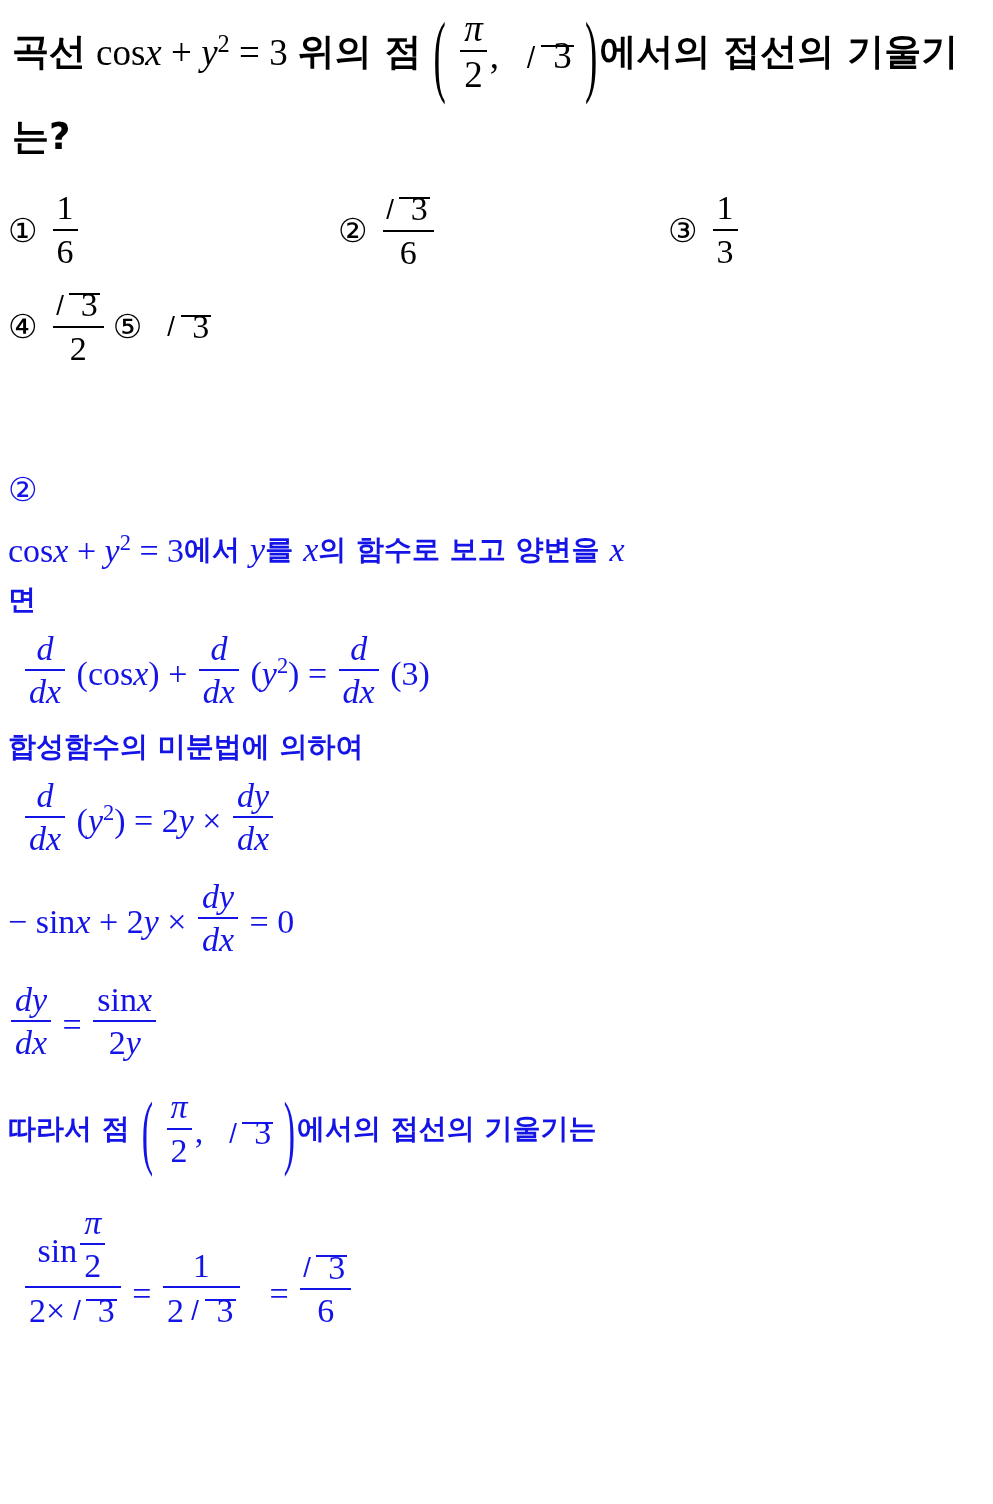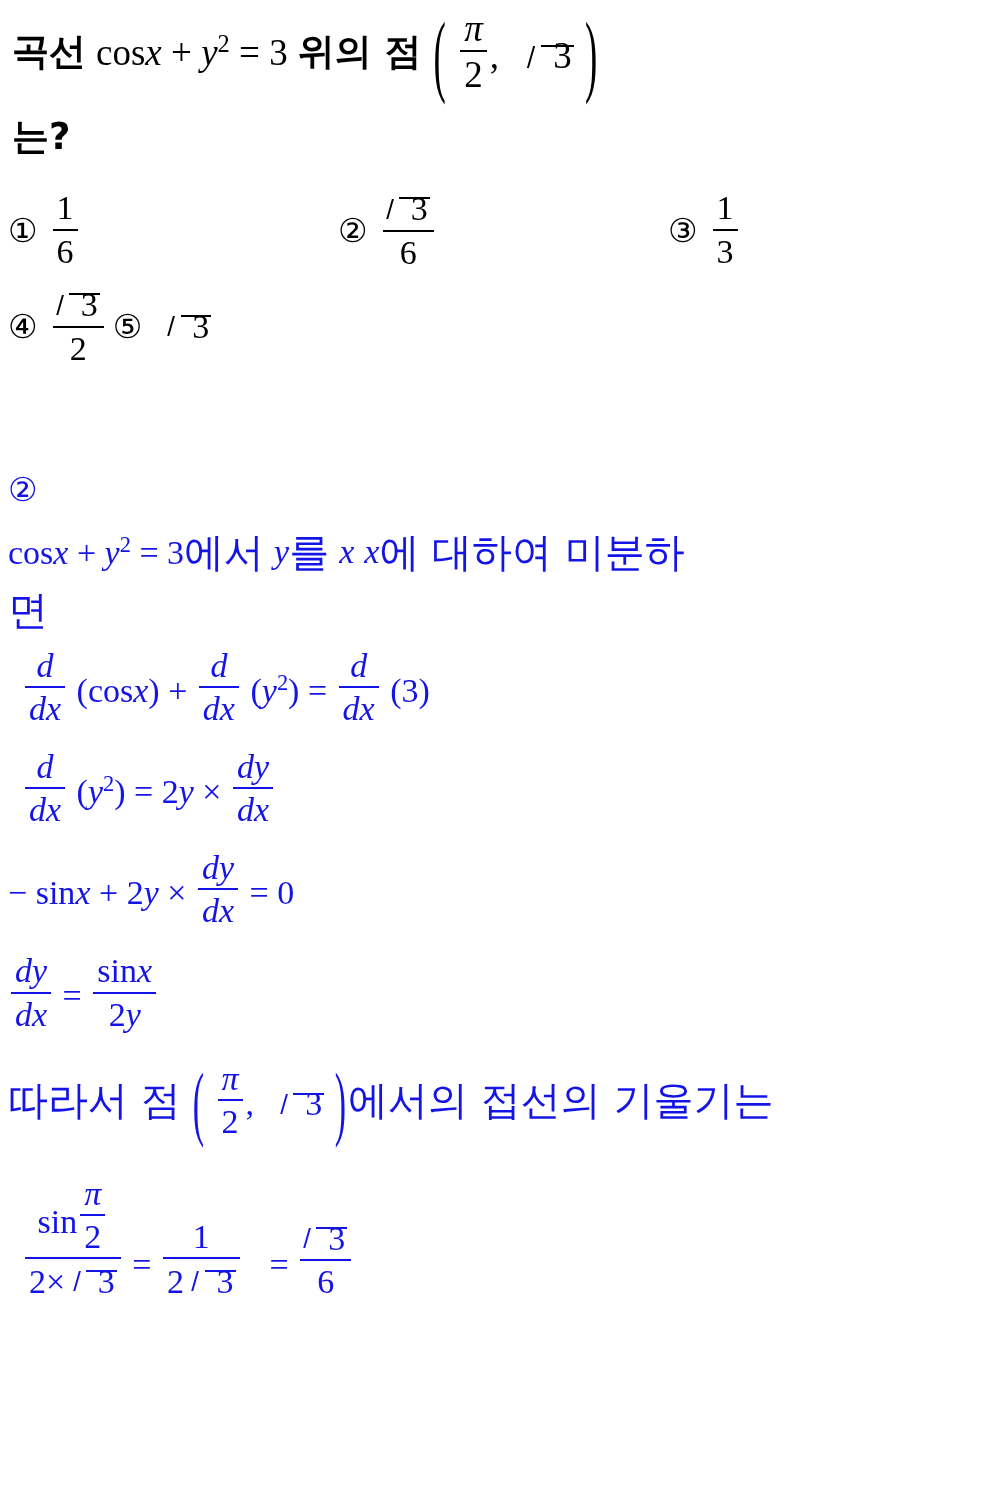--- a/index.html
+++ b/index.html
@@ -142,22 +142,22 @@
   .sol-line {
     font-size: 33px;
     line-height: 1.05;
     margin-bottom: 16px;
     display: flex;
     align-items: center;
     flex-wrap: nowrap;
   }
   .sol-text {
     font-family: "DejaVu Sans", sans-serif;
-    font-weight: normal;
-    font-size: 40px;
+    font-weight: bold;
+    font-size: 28px;
     text-align: right;
   }
   .sol-math { font-size: 34px; }
   .gap { display: inline-block; width: 10px; }
   .indent { padding-left: 14px; }
 </style>
 </head>
 <body>
 
 <div class="page">
@@ -175,20 +175,21 @@
       <span class="math">
         <span class="paren">(</span>
         <span class="frac">
           <span class="num it">π</span>
           <span class="den">2</span>
         </span><span class="up">,</span>
         <span class="gap"></span>
         <span class="sqrt"><span class="rad">3</span></span>
         <span class="paren">)</span>
       </span>
+      <span class="kor">에서의 접선의 기울기</span>
     </div>
     <div class="q-line q-row2">
       <span class="kor">는?</span>
     </div>
   </div>
 
   <div class="choices">
 
     <div class="choice-row">
       <div class="choice" style="width:330px">
@@ -248,42 +249,45 @@
     <div class="sol-line">
       <span class="math sol-math">
         <span class="up">cos</span><span class="it">x</span> <span class="up">+</span> <span class="it">y</span><span class="sup">2</span> <span class="up">=</span> 3
       </span>
       <span class="sol-text">에서</span>
       <span class="gap"></span>
       <span class="math sol-math it">y</span>
       <span class="sol-text">를</span>
       <span class="gap"></span>
       <span class="math sol-math it">x</span>
+      <span class="sol-text">의 함수로 보고 양변을</span>
       <span class="gap"></span>
       <span class="math sol-math it">x</span>
-      <span class="sol-text">에 대하여 미분하</span>
     </div>
 
     <div class="sol-line">
       <span class="sol-text">면</span>
     </div>
 
     <div class="sol-line indent" style="margin-bottom:20px">
       <span class="math sol-math">
         <span class="frac"><span class="num it">d</span><span class="den it">dx</span></span>
         <span class="up">(</span><span class="up">cos</span><span class="it">x</span><span class="up">)</span>
         <span class="up">+</span>
         <span class="frac"><span class="num it">d</span><span class="den it">dx</span></span>
         <span class="up">(</span><span class="it">y</span><span class="sup">2</span><span class="up">)</span>
         <span class="up">=</span>
         <span class="frac"><span class="num it">d</span><span class="den it">dx</span></span>
         <span class="up">(</span>3<span class="up">)</span>
       </span>
     </div>
 
+    <div class="sol-line">
+      <span class="sol-text">합성함수의 미분법에 의하여</span>
+    </div>
 
     <div class="sol-line indent" style="margin-bottom:20px">
       <span class="math sol-math">
         <span class="frac"><span class="num it">d</span><span class="den it">dx</span></span>
         <span class="up">(</span><span class="it">y</span><span class="sup">2</span><span class="up">)</span>
         <span class="up">=</span> 2<span class="it">y</span> <span class="up">×</span>
         <span class="frac"><span class="num it">dy</span><span class="den it">dx</span></span>
       </span>
     </div>
 

